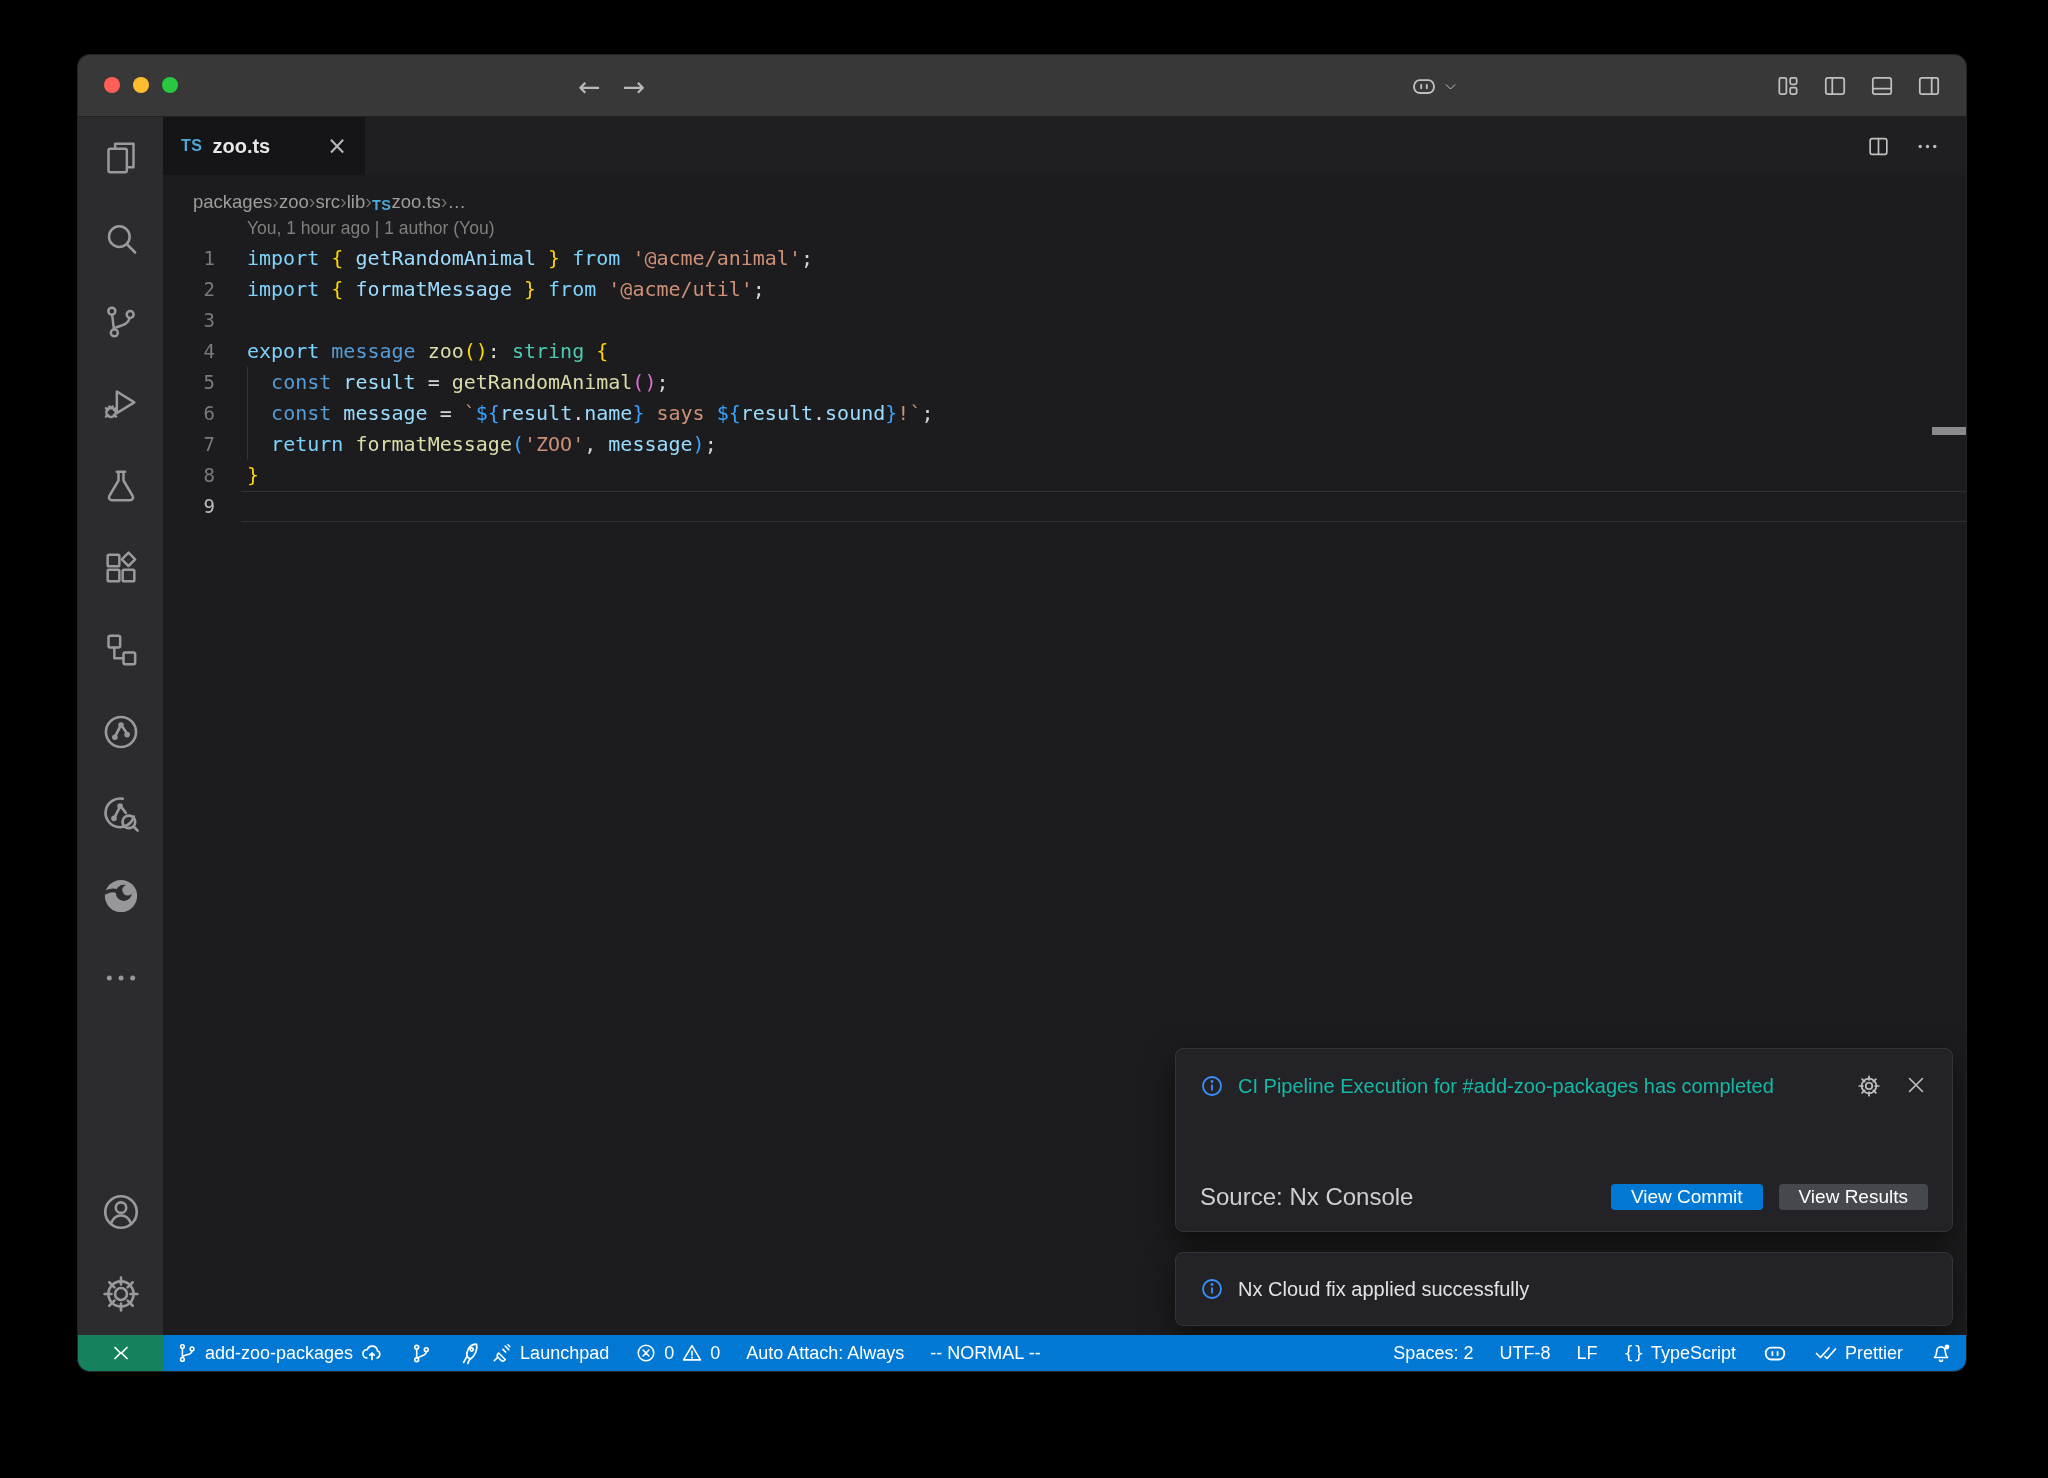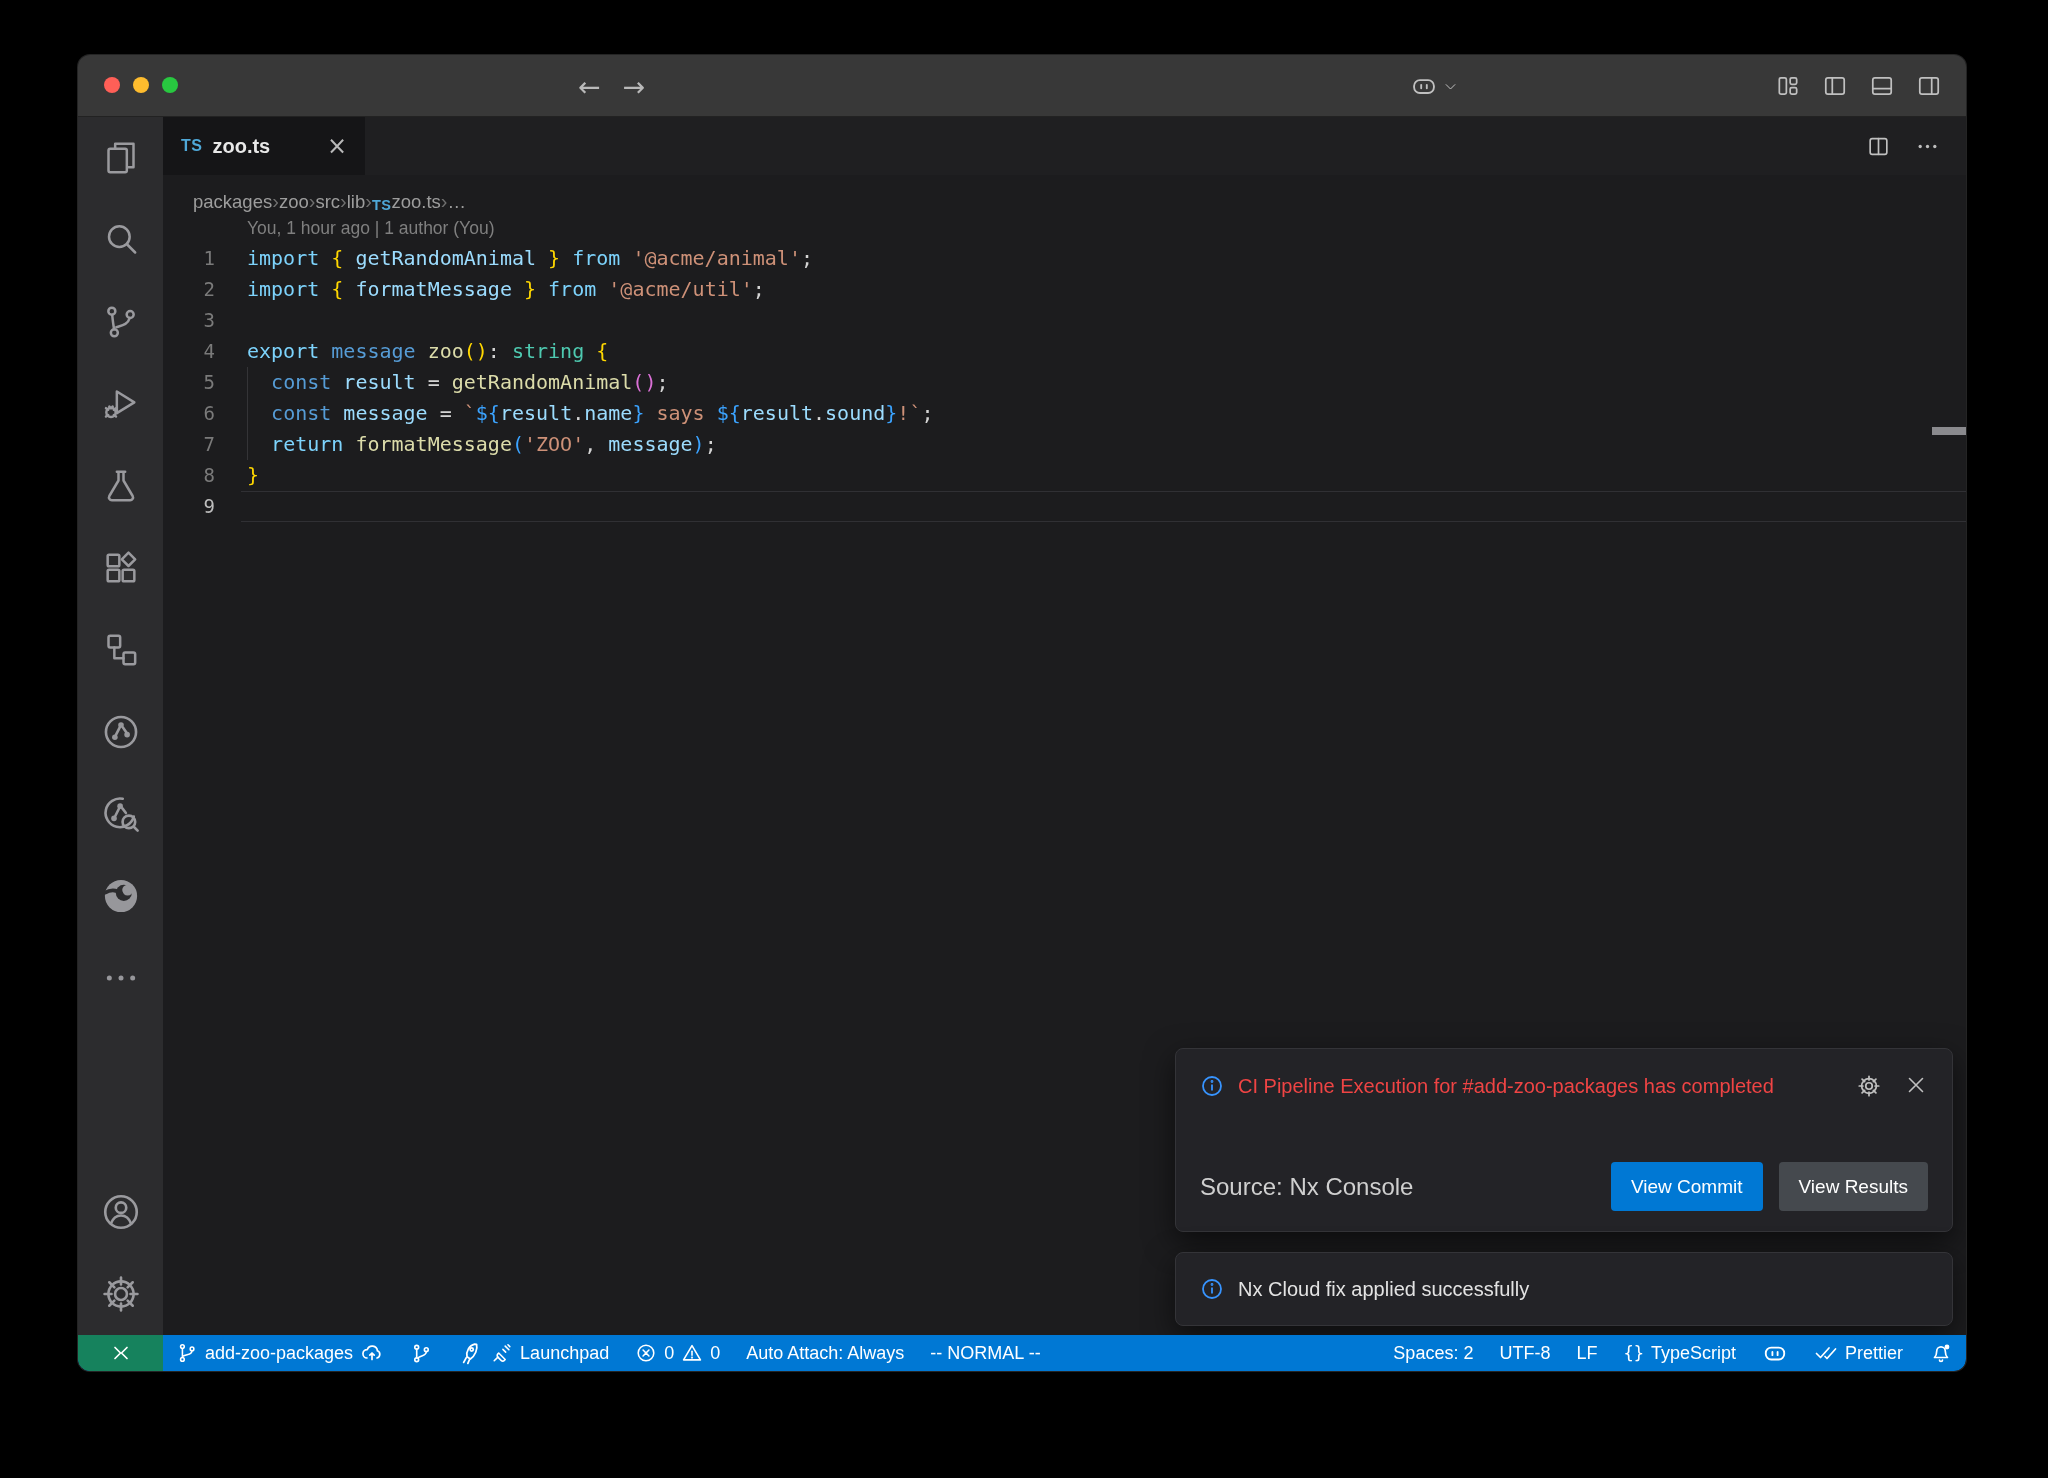--- a/index.html
+++ b/index.html
@@ -79,26 +79,26 @@
   .sb-item { display:flex; align-items:center; gap:7px; padding:0 13px; height:36px; }
   .sb-left { display:flex; align-items:center; }
   .sb-right { margin-left:auto; display:flex; align-items:center; }
 
   
   .notif { position:absolute; background:#232327; border:1px solid #343438; border-radius:8px;
            box-shadow:0 10px 30px rgba(0,0,0,.55); color:#dcdcdc; }
   .notif-1 { left:1097px; top:993px; width:778px; height:184px; padding:22px 24px 20px 24px; }
   .notif-2 { left:1097px; top:1197px; width:778px; height:74px; padding:0 24px; display:flex; align-items:center; }
   .notif-head { display:flex; gap:14px; }
-  .notif-msg { font-size:20px; line-height:30px; max-width:560px; color:#ef4444; }
+  .notif-msg { font-size:20px; line-height:30px; max-width:560px; color:#14b8a6; }
   .notif-tools { margin-left:auto; display:flex; gap:22px; align-items:flex-start; padding-top:2px; }
   .notif-foot { position:absolute; left:24px; right:24px; bottom:20px; display:flex; align-items:center; }
   .notif-src { font-size:24px; color:#cfcfcf; }
   .notif-btns { margin-left:auto; display:flex; gap:16px; }
-  .btn { height:49px; padding:0 20px; border-radius:4px; color:#fff; font-size:19px;
+  .btn { height:26px; padding:0 20px; border-radius:4px; color:#fff; font-size:19px;
          display:flex; align-items:center; border:none; font-family:"Liberation Sans",sans-serif; }
   .btn-primary { background:#0078D4; }
   .btn-secondary { background:#45494e; }
   .n2-msg { font-size:20px; color:#e3e3e3; margin-left:14px; }
 </style>
 </head>
 <body>
 
 <div class="stage">
   <div class="window">

